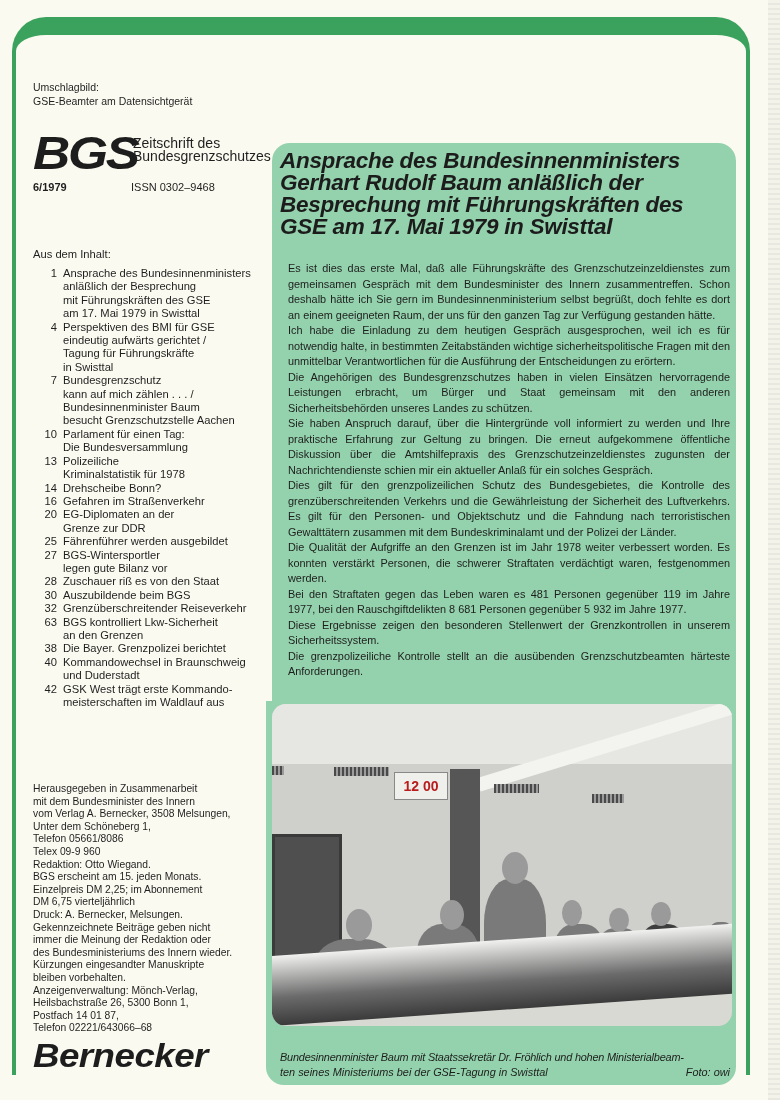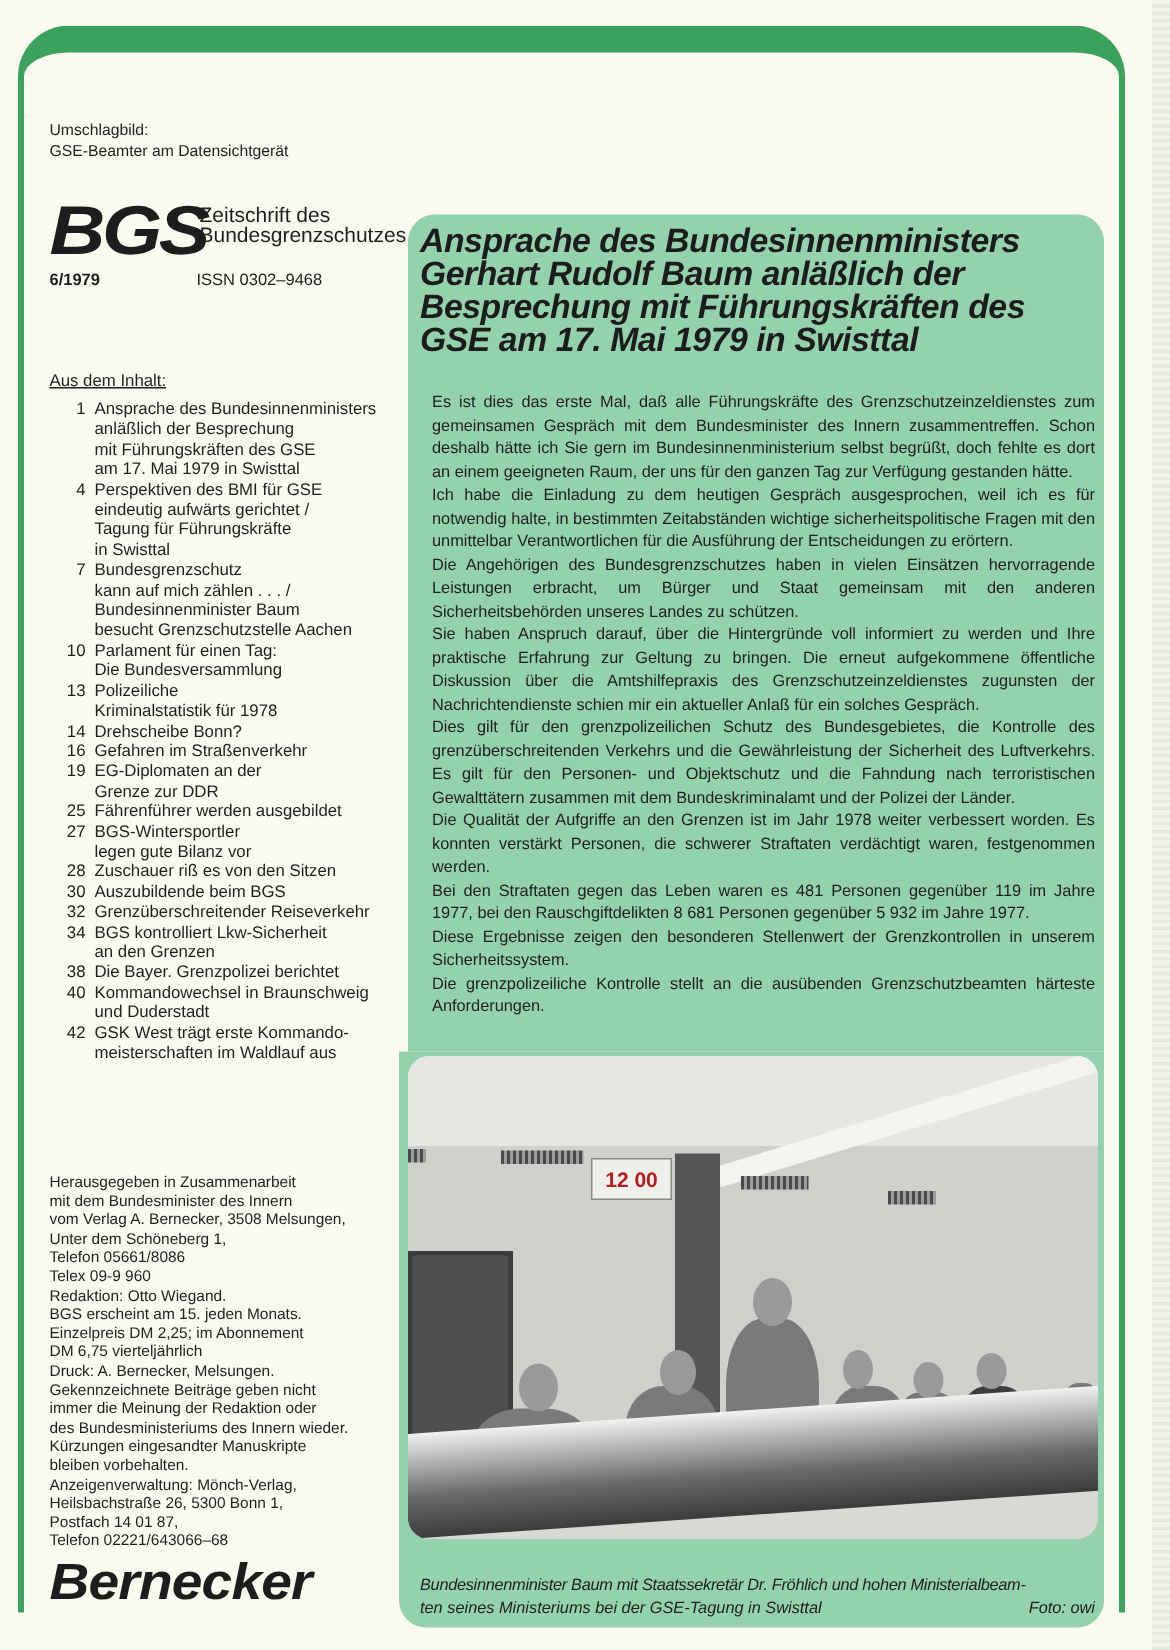--- a/index.html
+++ b/index.html
@@ -22,21 +22,21 @@
   
   .masthead { position: absolute; left: 33px; top: 133px; width: 235px; }
   .logo-bgs { position: absolute; left: 0; top: 0; font-family: "Liberation Sans", sans-serif; font-weight: 900;
     font-style: italic; font-size: 46px; letter-spacing: -2px; color: #1d1d1d; line-height: 40px;
     transform: scaleX(1.12); transform-origin: left; }
   .mag-title { position: absolute; left: 100px; top: 4px; font-size: 14px; line-height: 12.5px; }
   .issue { position: absolute; left: 0; top: 48px; font-size: 11px; font-weight: bold; }
   .issn { position: absolute; left: 98px; top: 48px; font-size: 11px; }
 
   
-  .toc-head { position: absolute; left: 33px; top: 248px; font-size: 11.2px; text-decoration: underline; }
+  .toc-head { position: absolute; left: 33px; top: 248px; font-size: 11.2px; }
   .toc { position: absolute; left: 33px; top: 267px; width: 240px; font-size: 11.2px; line-height: 13.4px; }
   .toc-item { display: flex; }
   .toc-num { width: 30px; text-align: right; padding-right: 6px; flex-shrink: 0; }
   .toc-text { white-space: pre-line; }
 
   
   .imprint { position: absolute; left: 33px; top: 771px; width: 240px; font-size: 10.3px; line-height: 12.6px; white-space: pre-line; margin-top: 12px; }
 
   .logo-bernecker { position: absolute; left: 33px; top: 1036px; font-weight: 900; font-style: italic; font-size: 34px;
     letter-spacing: -0.5px; color: #1d1d1d; transform: scaleX(1.08); transform-origin: left; }
@@ -135,47 +135,47 @@
     </div>
     <div class="toc-item">
       <span class="toc-num">14</span>
       <span class="toc-text">Drehscheibe Bonn?</span>
     </div>
     <div class="toc-item">
       <span class="toc-num">16</span>
       <span class="toc-text">Gefahren im Straßenverkehr</span>
     </div>
     <div class="toc-item">
-      <span class="toc-num">19</span>
+      <span class="toc-num">20</span>
       <span class="toc-text">EG-Diplomaten an der
 Grenze zur DDR</span>
     </div>
     <div class="toc-item">
       <span class="toc-num">25</span>
       <span class="toc-text">Fährenführer werden ausgebildet</span>
     </div>
     <div class="toc-item">
       <span class="toc-num">27</span>
       <span class="toc-text">BGS-Wintersportler
 legen gute Bilanz vor</span>
     </div>
     <div class="toc-item">
       <span class="toc-num">28</span>
-      <span class="toc-text">Zuschauer riß es von den Sitzen</span>
+      <span class="toc-text">Zuschauer riß es von den Staat</span>
     </div>
     <div class="toc-item">
       <span class="toc-num">30</span>
       <span class="toc-text">Auszubildende beim BGS</span>
     </div>
     <div class="toc-item">
       <span class="toc-num">32</span>
       <span class="toc-text">Grenzüberschreitender Reiseverkehr</span>
     </div>
     <div class="toc-item">
-      <span class="toc-num">34</span>
+      <span class="toc-num">63</span>
       <span class="toc-text">BGS kontrolliert Lkw-Sicherheit
 an den Grenzen</span>
     </div>
     <div class="toc-item">
       <span class="toc-num">38</span>
       <span class="toc-text">Die Bayer. Grenzpolizei berichtet</span>
     </div>
     <div class="toc-item">
       <span class="toc-num">40</span>
       <span class="toc-text">Kommandowechsel in Braunschweig

